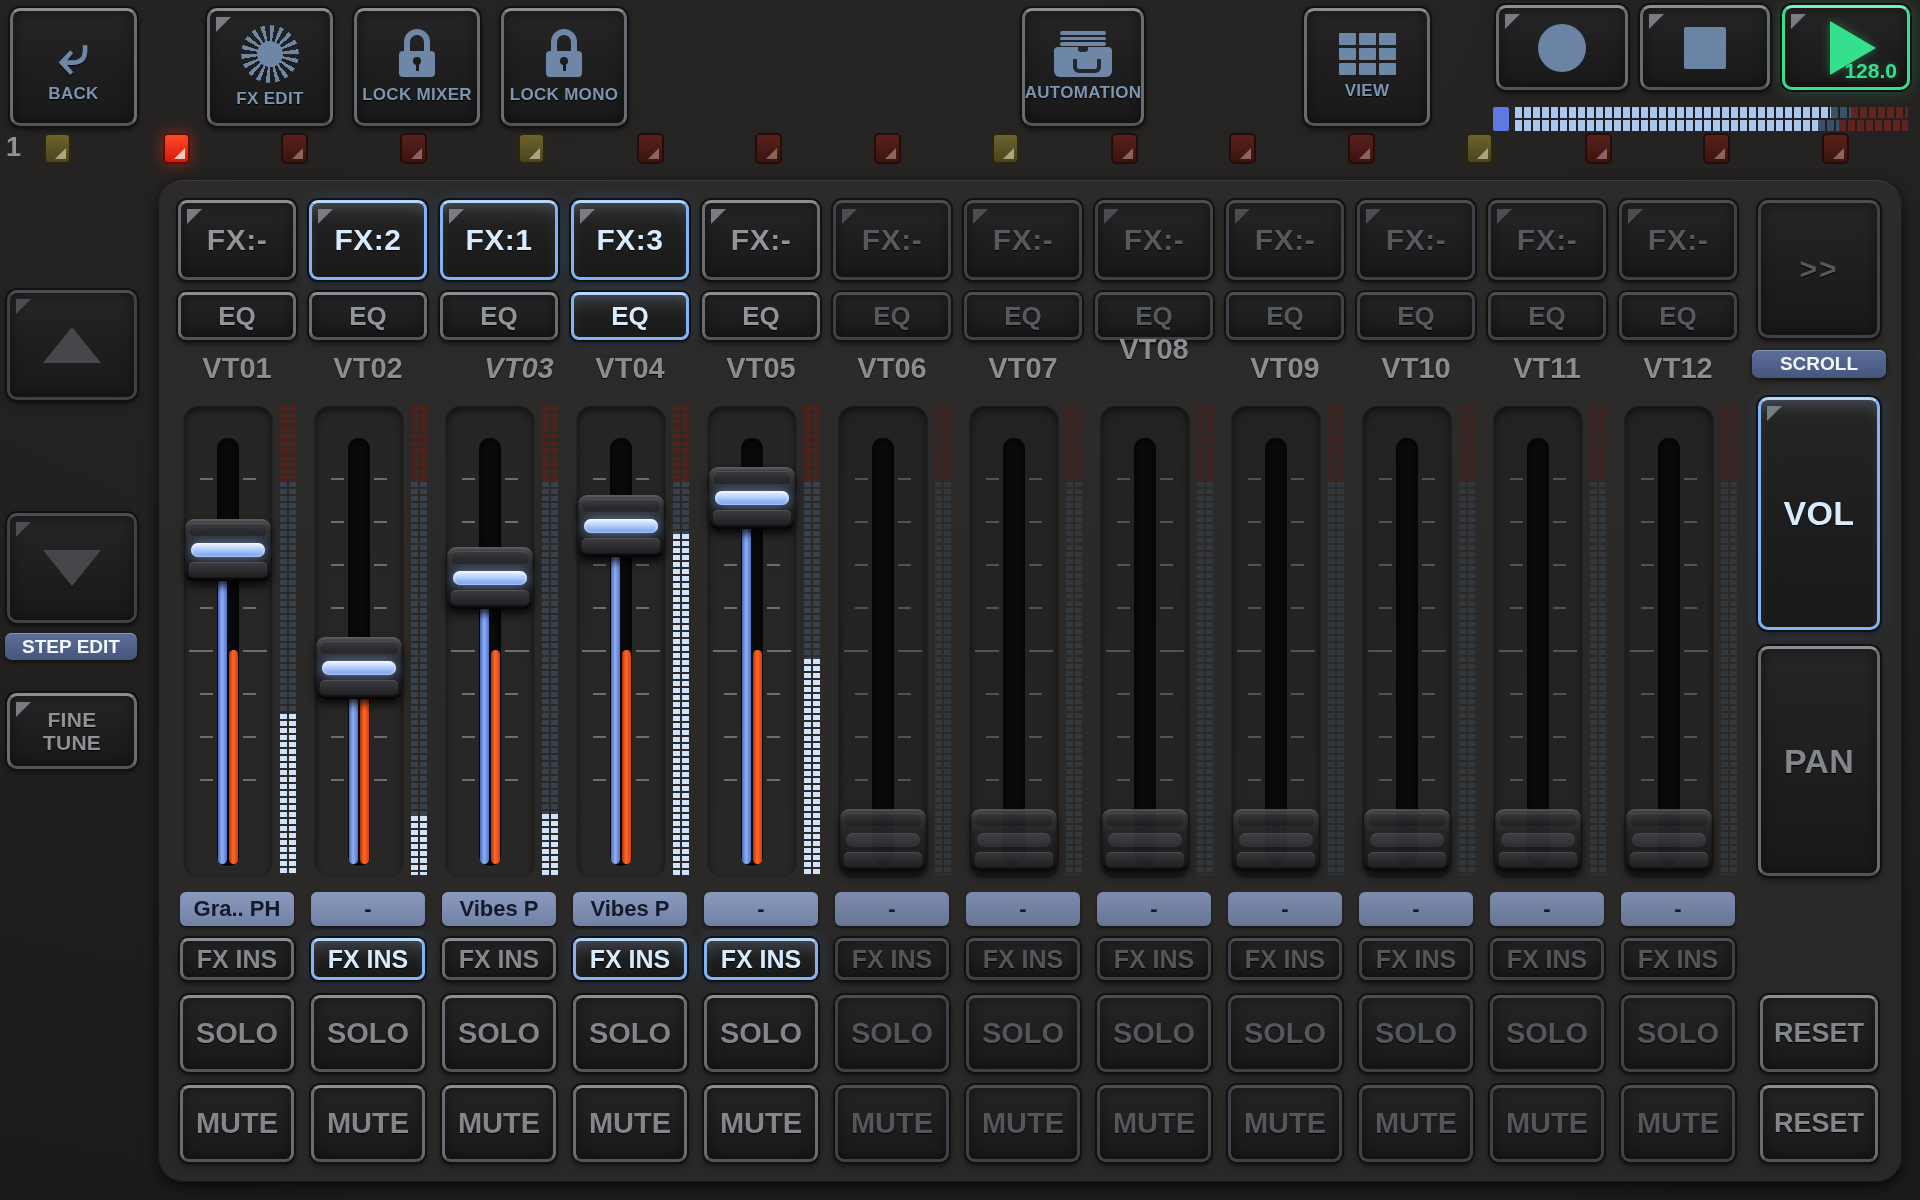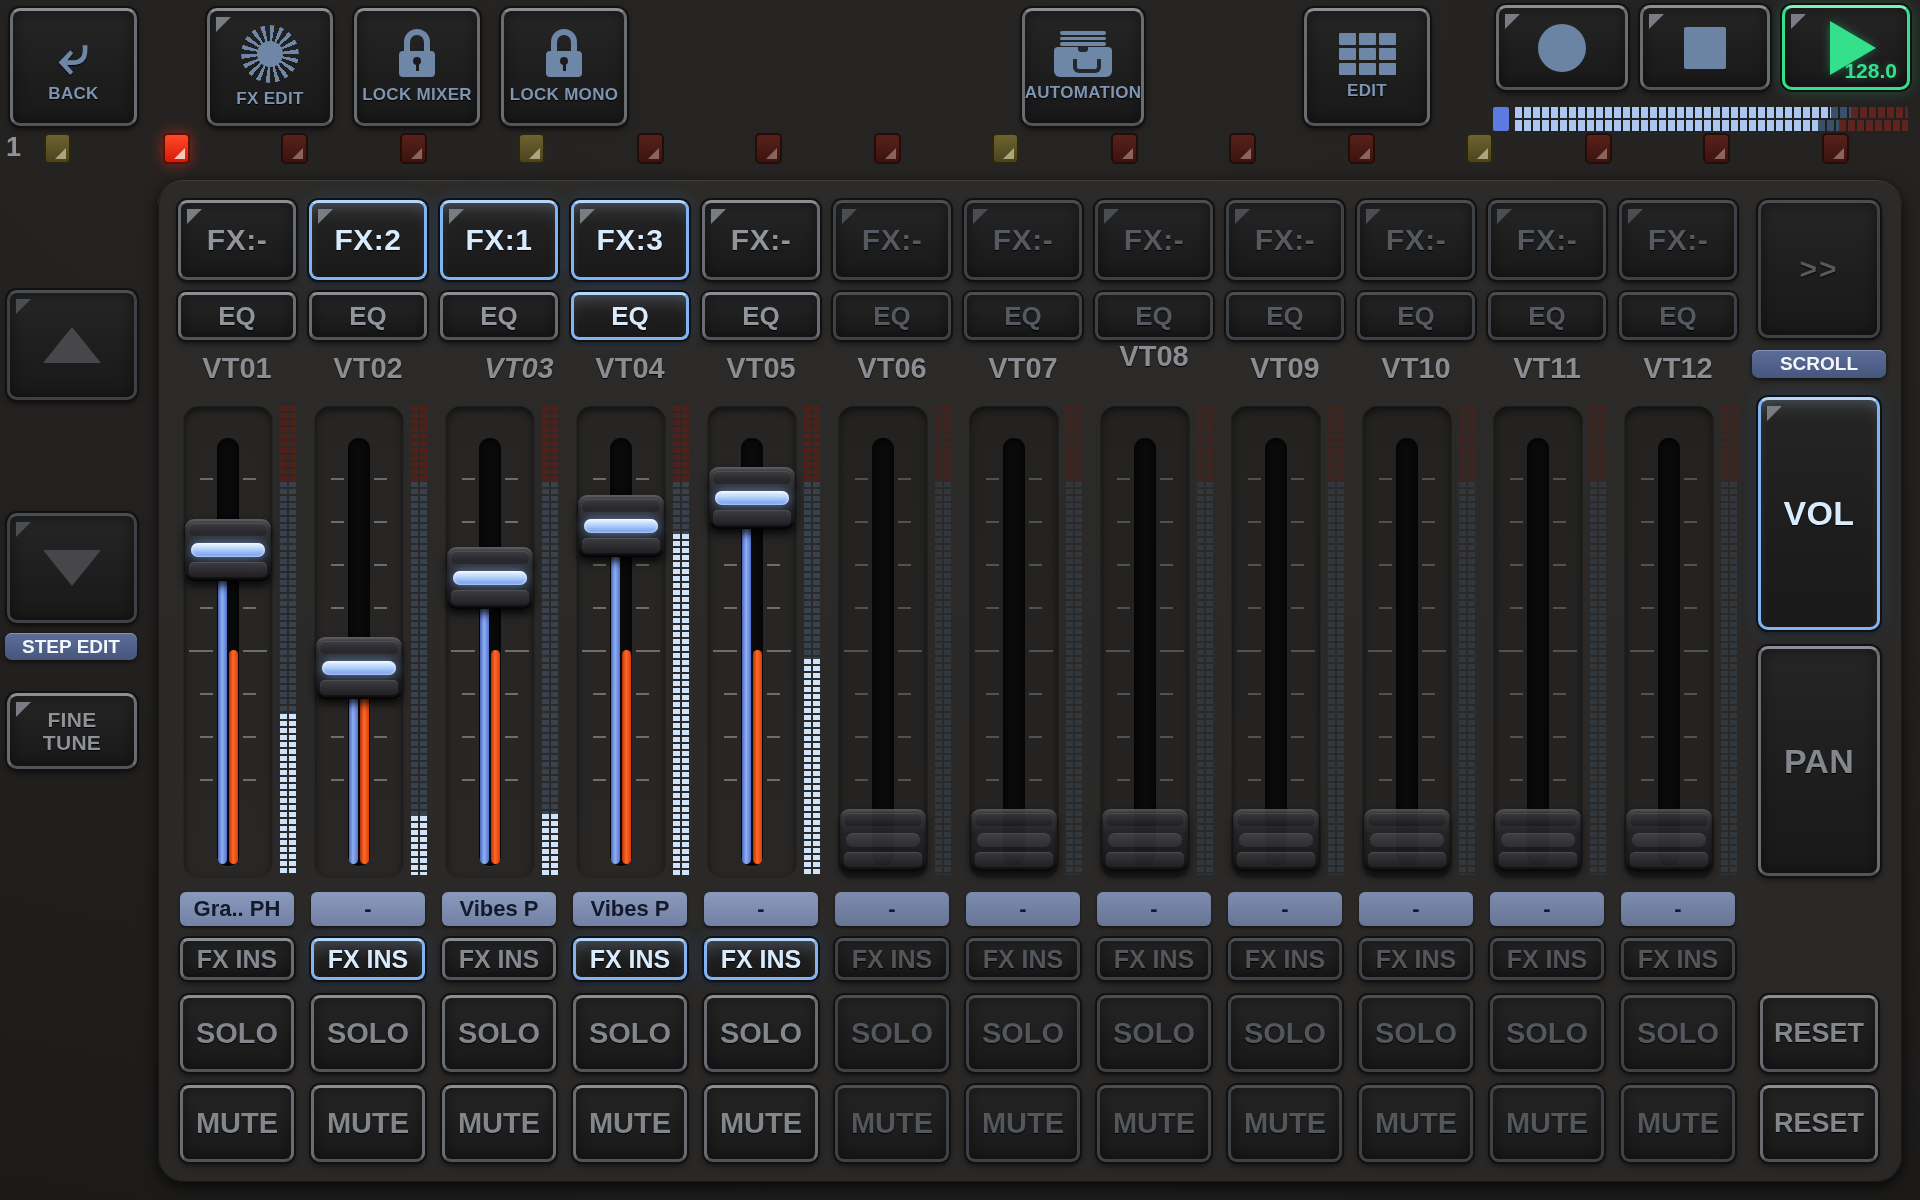--- a/index.html
+++ b/index.html
@@ -162,21 +162,21 @@
         <i></i>
         <i></i>
         <i></i>
         <i></i>
         <i></i>
         <i></i>
         <i></i>
         <i></i>
         <i></i>
       </div>
-    <div class="lbl">EDIT</div>
+    <div class="lbl">VIEW</div>
   </div>
 
   <div class="btn" style="left:1496px;top:5px;width:132px;height:85px;">
     <div class="corner"></div>
     <div class="rec-dot"></div>
   </div>
   <div class="btn" style="left:1640px;top:5px;width:130px;height:85px;">
     <div class="corner"></div>
     <div class="stop-sq"></div>
   </div>
@@ -581,21 +581,21 @@
         </div>
       </div>
       <div style="position: absolute;">
         <div class="btn fxbtn dim" style="left: 1095px; top: 200px; width: 118px;">
           <div class="corner dim" style=""></div>
           <div style="font-size: 30px; color: rgb(85, 90, 96);">FX:-</div>
         </div>
         <div class="btn eqbtn dim" style="left: 1095px; top: 292px; width: 118px;">
           <div style="font-size: 26px; color: rgb(85, 90, 96);">EQ</div>
         </div>
-        <div class="chlabel" style="left: 1095px; top: 340px; width: 118px;">VT08</div>
+        <div class="chlabel" style="left: 1095px; top: 333px; width: 118px;">VT08</div>
         <div class="well" style="left: 1100px; filter: brightness(0.92);"></div>
         <div class="slot" style="left: 1134px;"></div>
         <div class="tick" style="left: 1117px; top: 478px; width: 13px; opacity: 0.35;"></div>
         <div class="tick" style="left: 1160px; top: 478px; width: 13px; opacity: 0.35;"></div>
         <div class="tick" style="left: 1117px; top: 521px; width: 13px; opacity: 0.35;"></div>
         <div class="tick" style="left: 1160px; top: 521px; width: 13px; opacity: 0.35;"></div>
         <div class="tick" style="left: 1117px; top: 564px; width: 13px; opacity: 0.35;"></div>
         <div class="tick" style="left: 1160px; top: 564px; width: 13px; opacity: 0.35;"></div>
         <div class="tick" style="left: 1117px; top: 607px; width: 13px; opacity: 0.35;"></div>
         <div class="tick" style="left: 1160px; top: 607px; width: 13px; opacity: 0.35;"></div>

